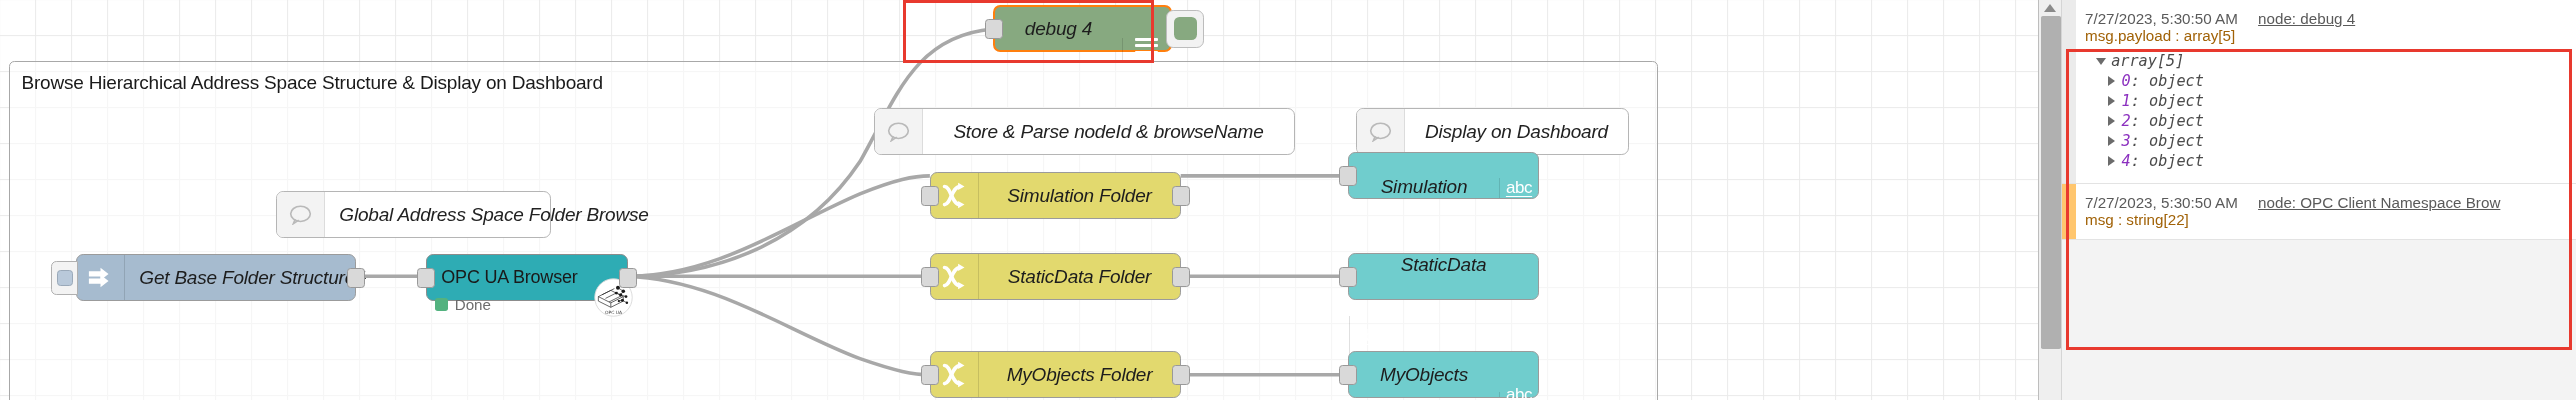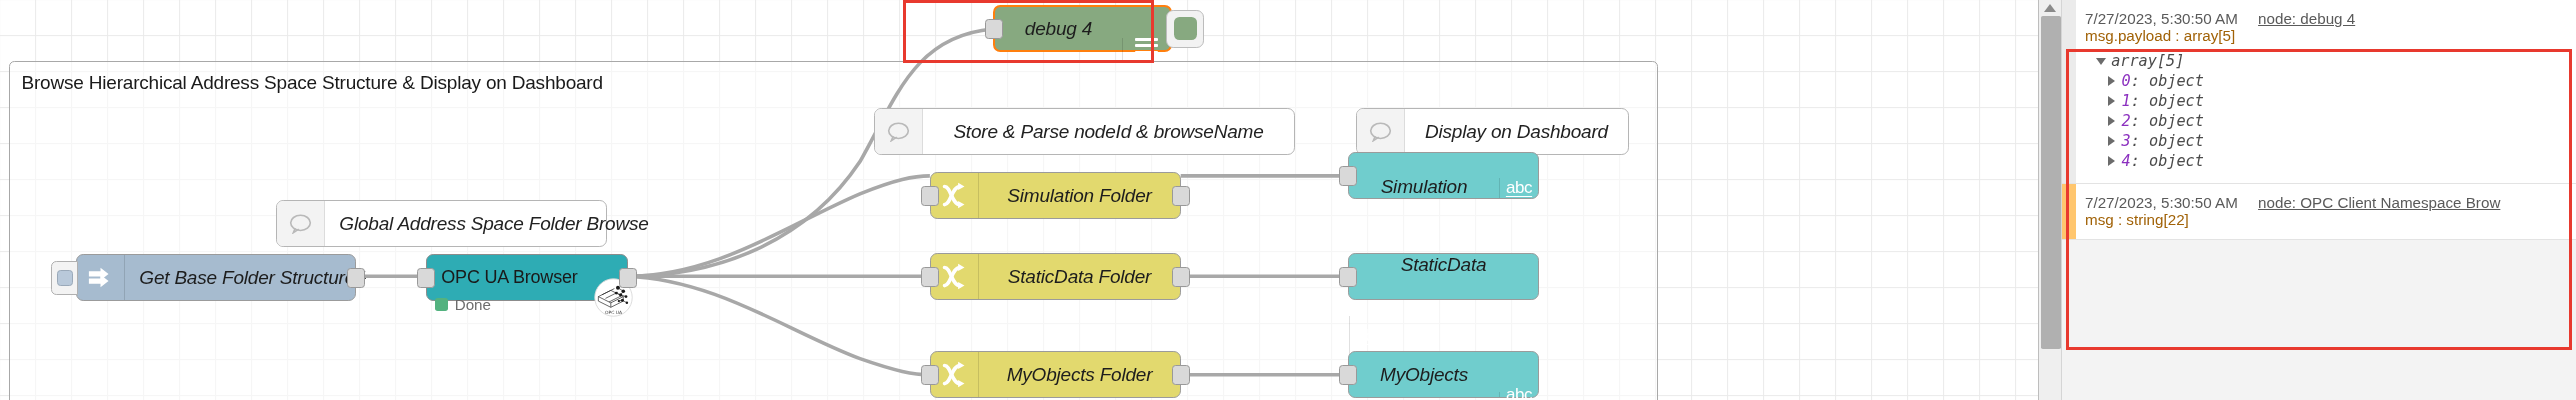--- a/index.html
+++ b/index.html
@@ -297,21 +297,21 @@
   <div class="node comment" style="left:1356px; top:108px; width:273px;">
     <div class="icon-cell left">
       <svg width="25" height="21.5" viewBox="0 0 28 24">
         <ellipse cx="14" cy="11" rx="11" ry="8.5" fill="none" stroke="#b9b9b9" stroke-width="1.8"></ellipse>
         <path d="M 8 17 L 6 22 L 12 18" fill="none" stroke="#b9b9b9" stroke-width="1.8"></path>
       </svg>
     </div>
     <div class="label">Display on Dashboard</div>
   </div>
 
-  <div class="node comment" style="left:276px; top:191px; width:331px;margin-top:9px;">
+  <div class="node comment" style="left:276px; top:191px; width:275px;">
     <div class="icon-cell left">
       <svg width="25" height="21.5" viewBox="0 0 28 24">
         <ellipse cx="14" cy="11" rx="11" ry="8.5" fill="none" stroke="#b9b9b9" stroke-width="1.8"></ellipse>
         <path d="M 8 17 L 6 22 L 12 18" fill="none" stroke="#b9b9b9" stroke-width="1.8"></path>
       </svg>
     </div>
     <div class="label">Global Address Space Folder Browse</div>
   </div>
 
   <div class="node inject" style="left:76px; top:254px; width:280px;">

